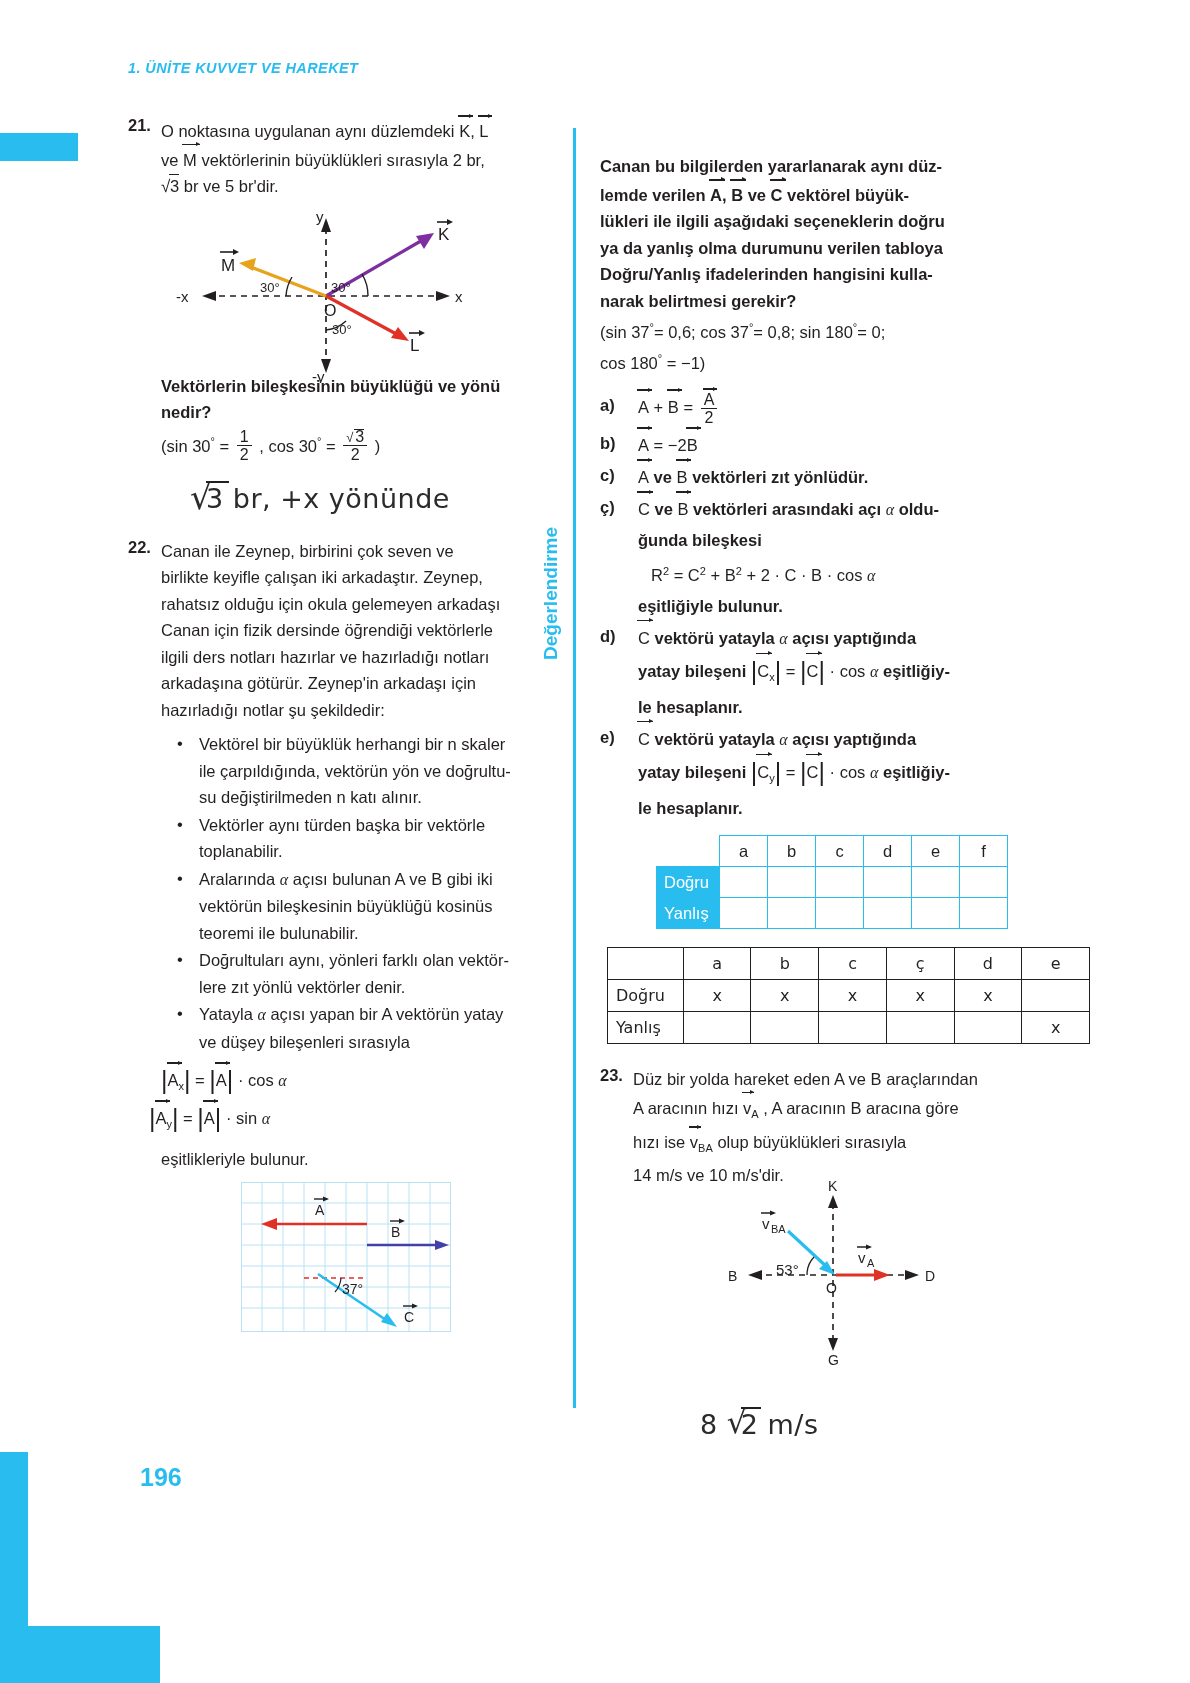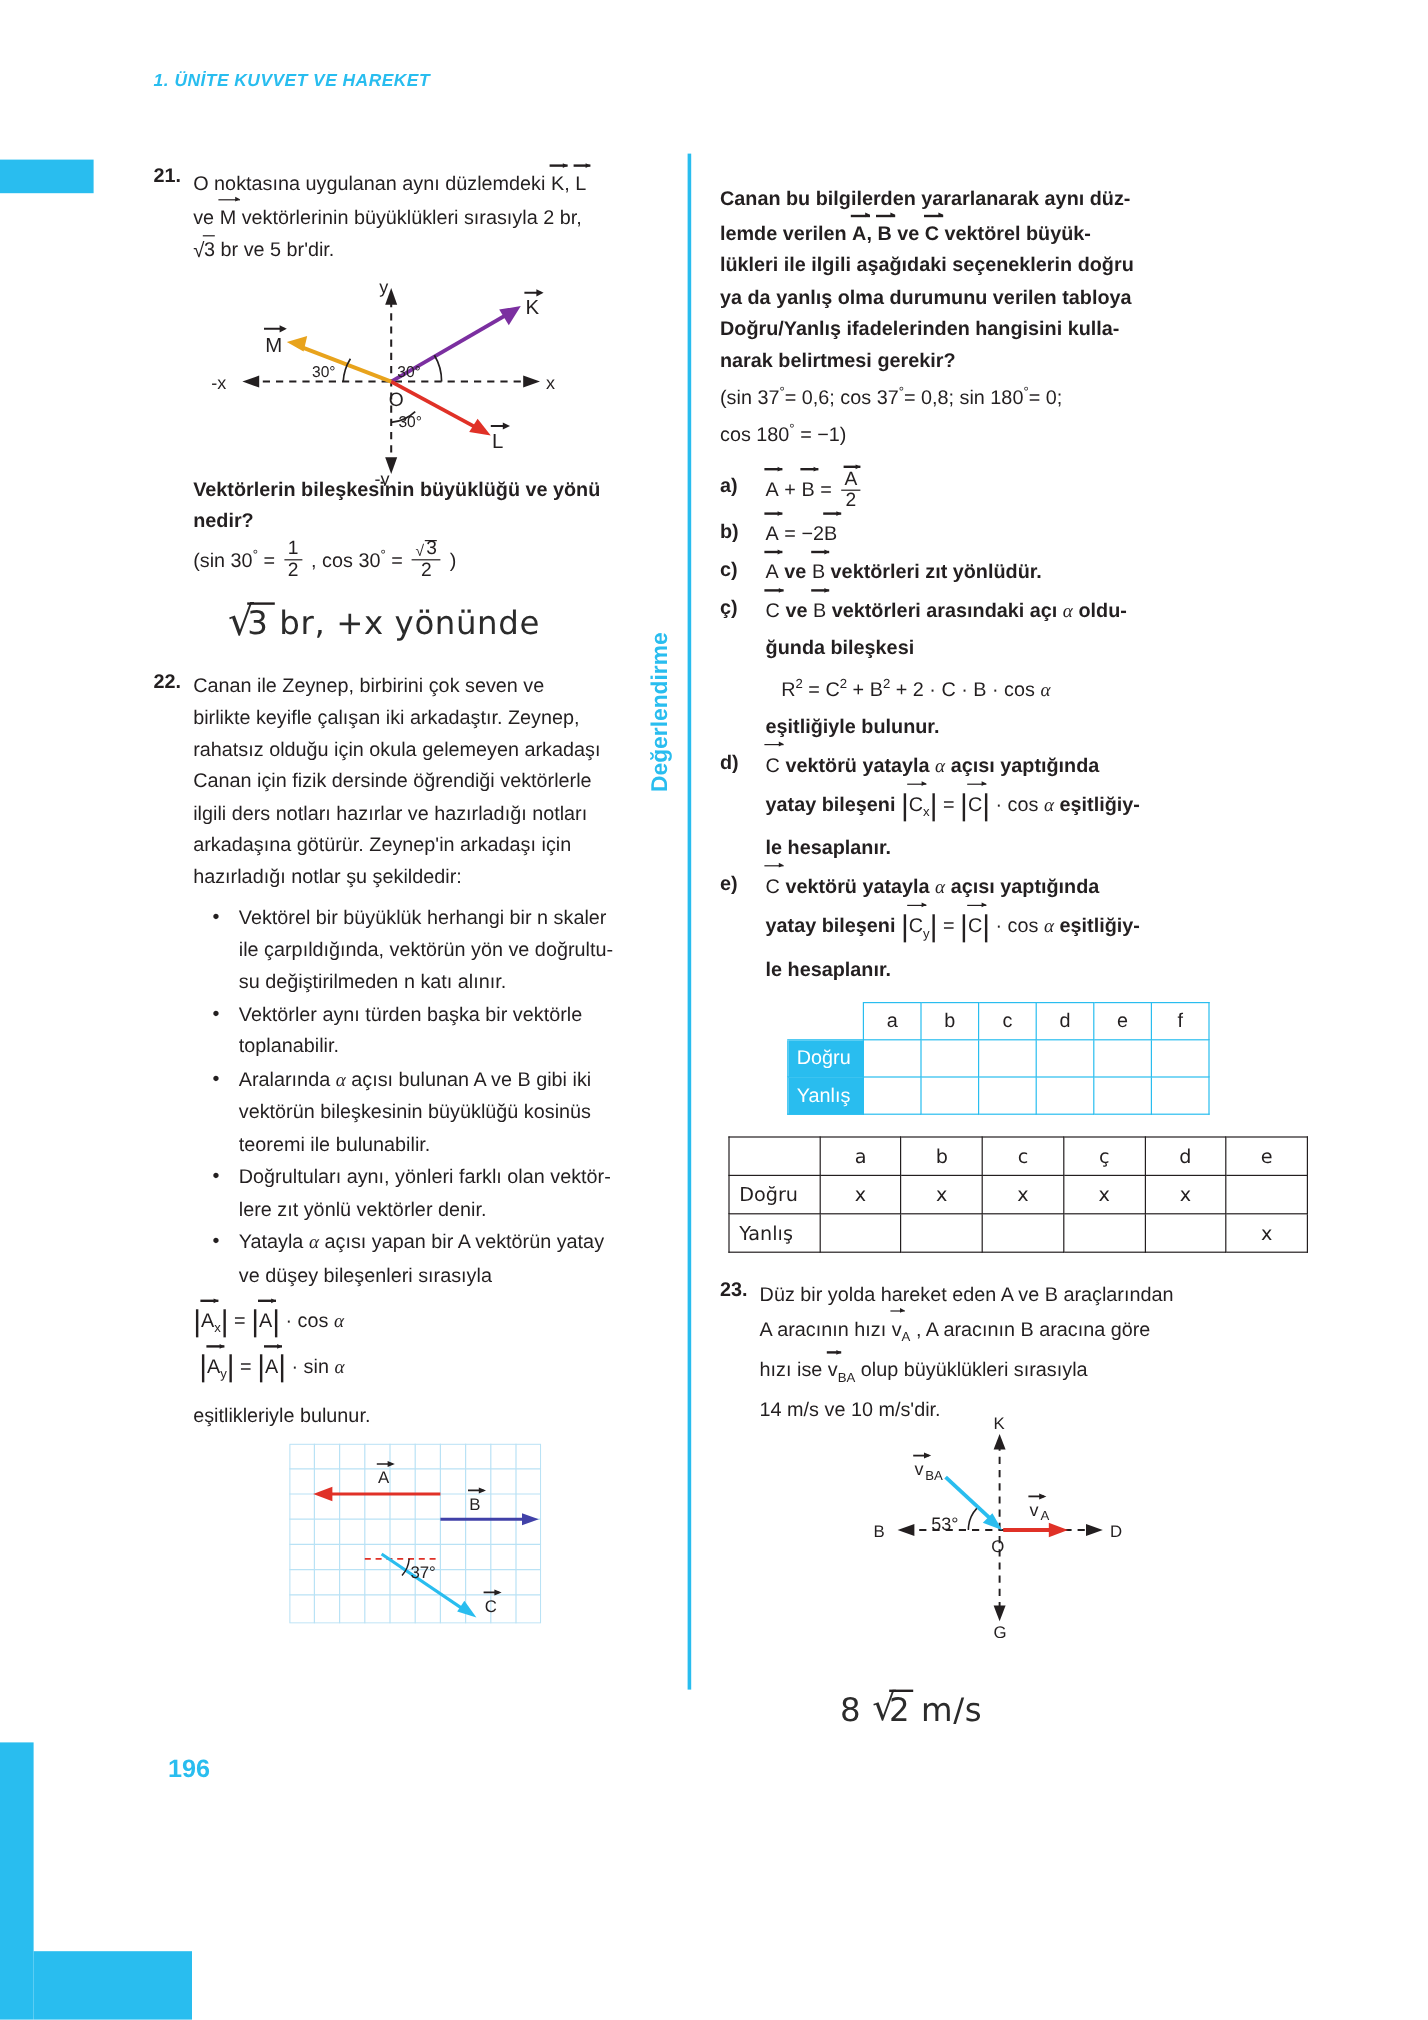--- a/index.html
+++ b/index.html
@@ -25,35 +25,35 @@
     position:absolute; left:28px; top:1626px; width:132px; height:57px;
     background:#29bdef;
   }
   .header {
     position:absolute; left:128px; top:60px;
     font-style:italic; font-weight:bold; font-size:14.5px;
     color:#29bdef; letter-spacing:0.4px;
   }
   .page-num {
     position:absolute; left:140px; top:1463px;
-    font-size:21px; font-weight:bold; color:#29bdef;
+    font-size:25px; font-weight:bold; color:#29bdef;
   }
   .col-divider {
     position:absolute; left:573px; top:128px; width:3px; height:1280px;
     background:#29bdef;
   }
   .side-label {
     position:absolute; left:540px; top:660px;
     transform:rotate(-90deg); transform-origin:left top;
     font-size:19px; font-weight:bold; color:#29bdef;
     white-space:nowrap;
   }
 
   
-  .col-left  { position:absolute; left:128px; top:138px; width:430px; }
+  .col-left  { position:absolute; left:128px; top:116px; width:430px; }
   .col-right { position:absolute; left:600px; top:125px; width:490px;margin-top:28px; }
 
   .q { position:relative; margin-bottom:8px; }
   .qnum {
     position:absolute; left:0; top:0;
     font-weight:bold; font-size:16.5px;
   }
   .qbody { margin-left:33px; font-size:16.5px; line-height:26.5px; }
   .qbody.bold { font-weight:bold; }
 
@@ -270,21 +270,21 @@
       <span class="alpha-line2">Yatayla <span class="italic-a">α</span> açısı yapan bir A vektörün yatay</span><br>
       <span>ve düşey bileşenleri sırasıyla</span>
     </div>
   </div>
 
   <div class="mathline" style="margin-left:33px; margin-top:8px;">
     <span class="absbar">|</span><span class="vec">A</span><span class="sub">x</span><span class="absbar">|</span>
     = <span class="absbar">|</span><span class="vec">A</span><span class="absbar">|</span>
     · <span>cos</span> <span class="italic-a">α</span>
   </div>
-  <div class="mathline" style="margin-left:38px;">
+  <div class="mathline" style="margin-left:21px;">
     <span class="absbar">|</span><span class="vec">A</span><span class="sub">y</span><span class="absbar">|</span>
     = <span class="absbar">|</span><span class="vec">A</span><span class="absbar">|</span>
     · <span>sin</span> <span class="italic-a">α</span>
   </div>
   <div class="qbody" style="margin-left:33px; margin-top:6px;">eşitlikleriyle bulunur.</div>
 
   <div style="margin-left:113px; margin-top:10px;">
     <svg width="210" height="150" viewBox="0 0 210 150">
       <rect x="0.5" y="0.5" width="209" height="149" fill="#ffffff" stroke="#b9e2f5" stroke-width="1"></rect>
       <g stroke="#b9e2f5" stroke-width="1">

